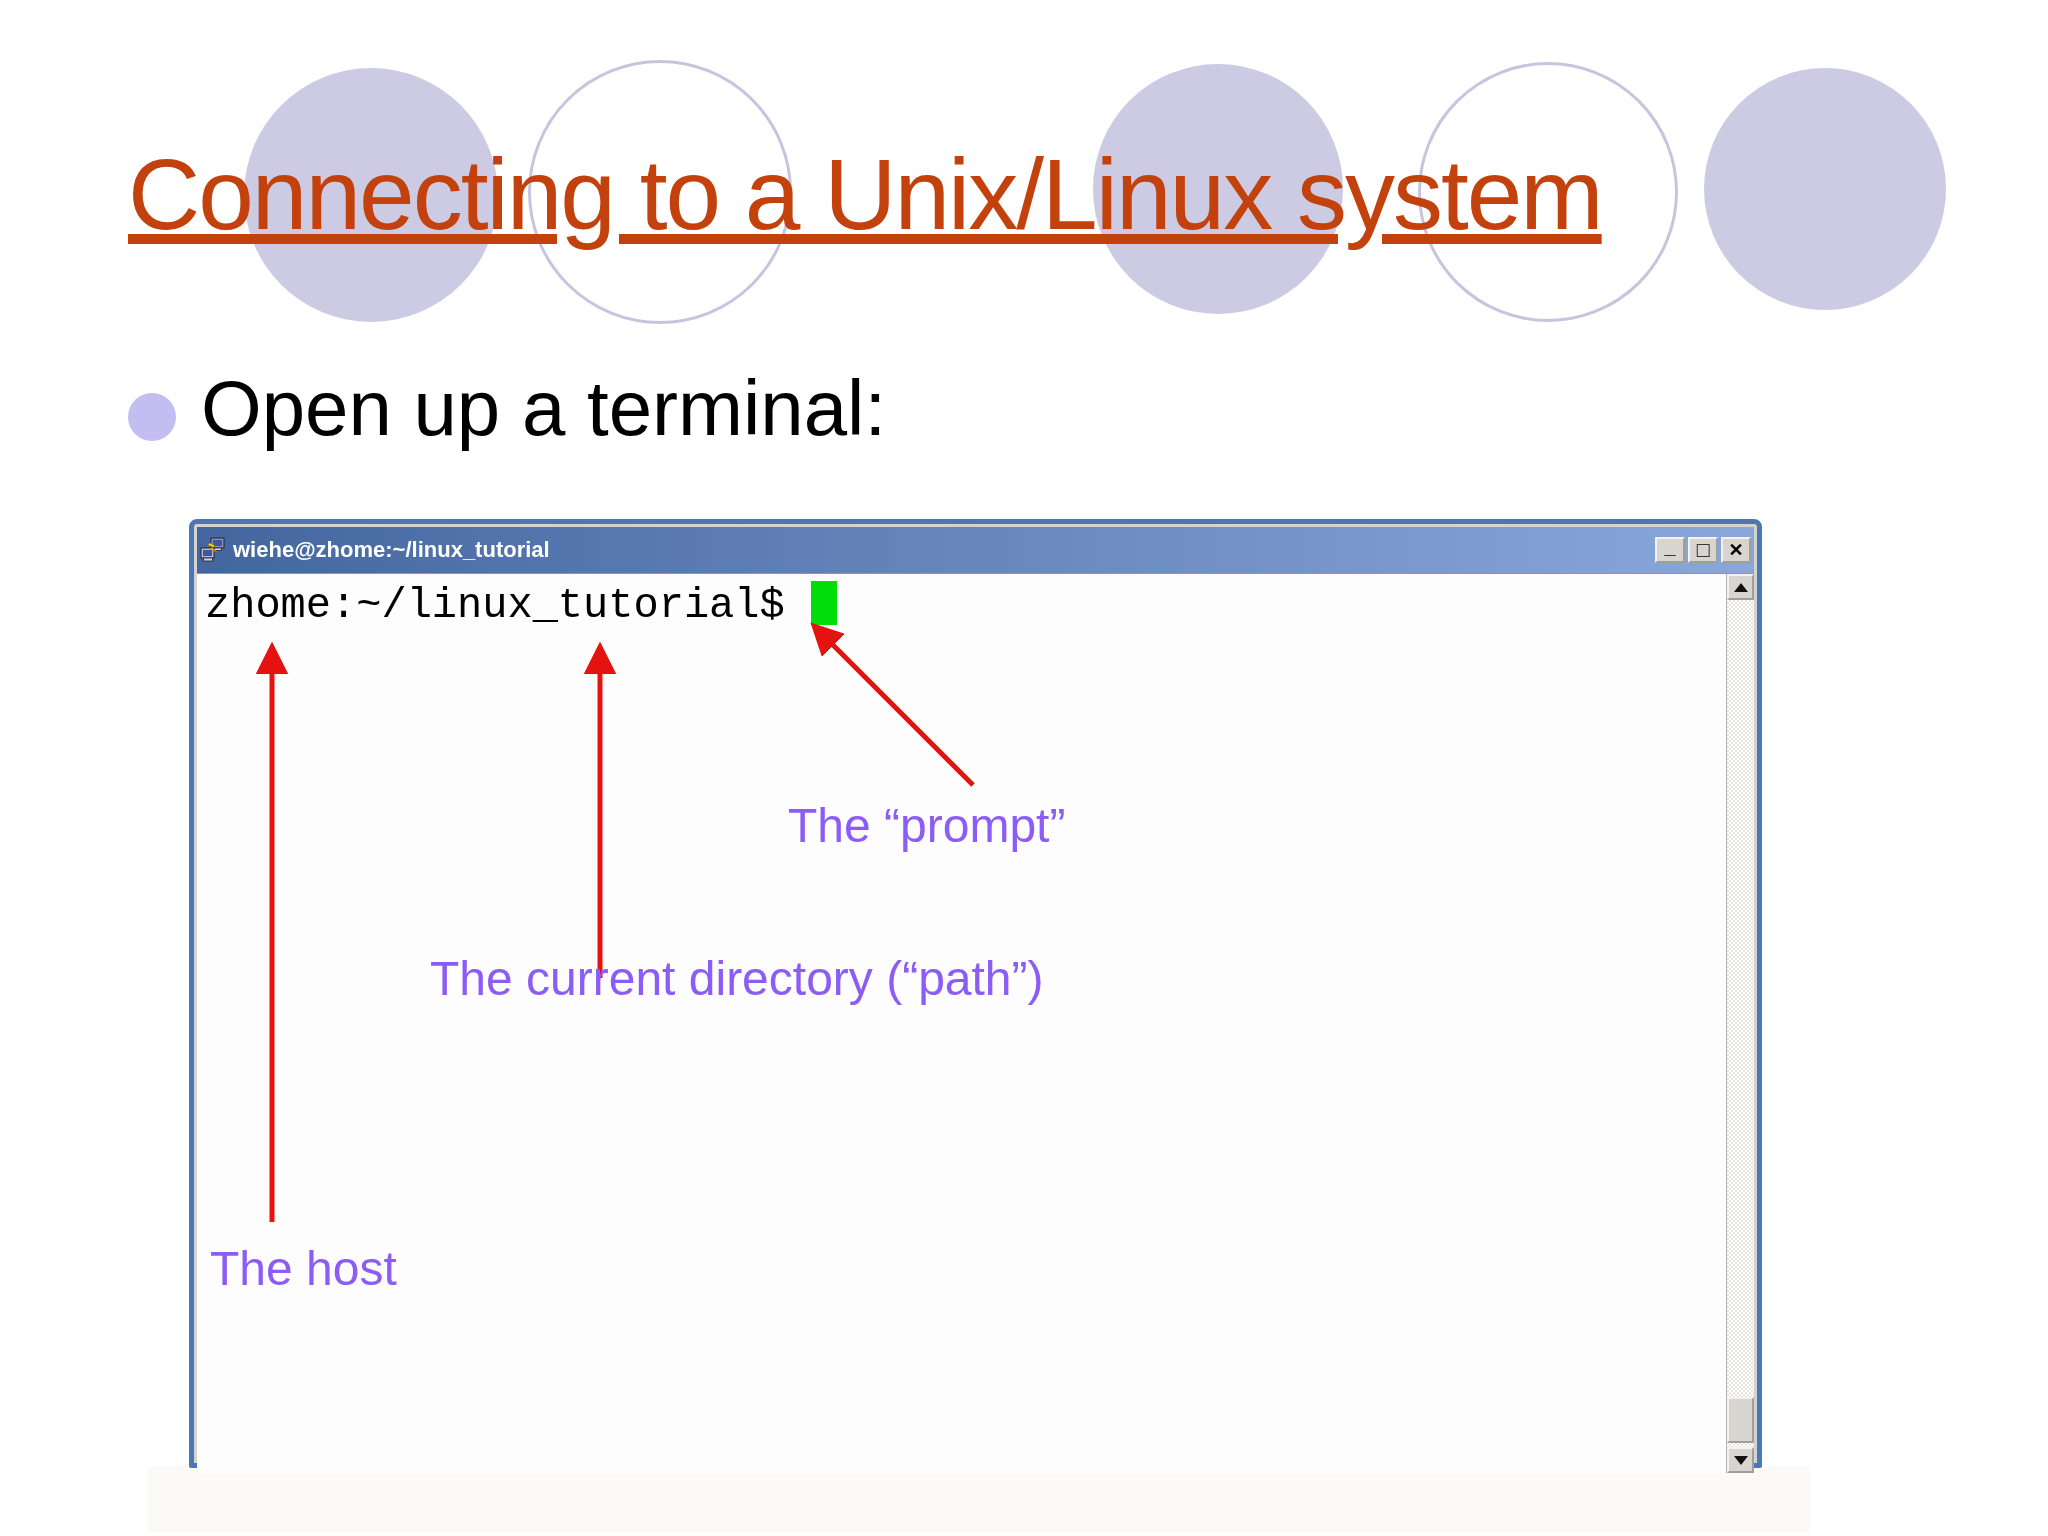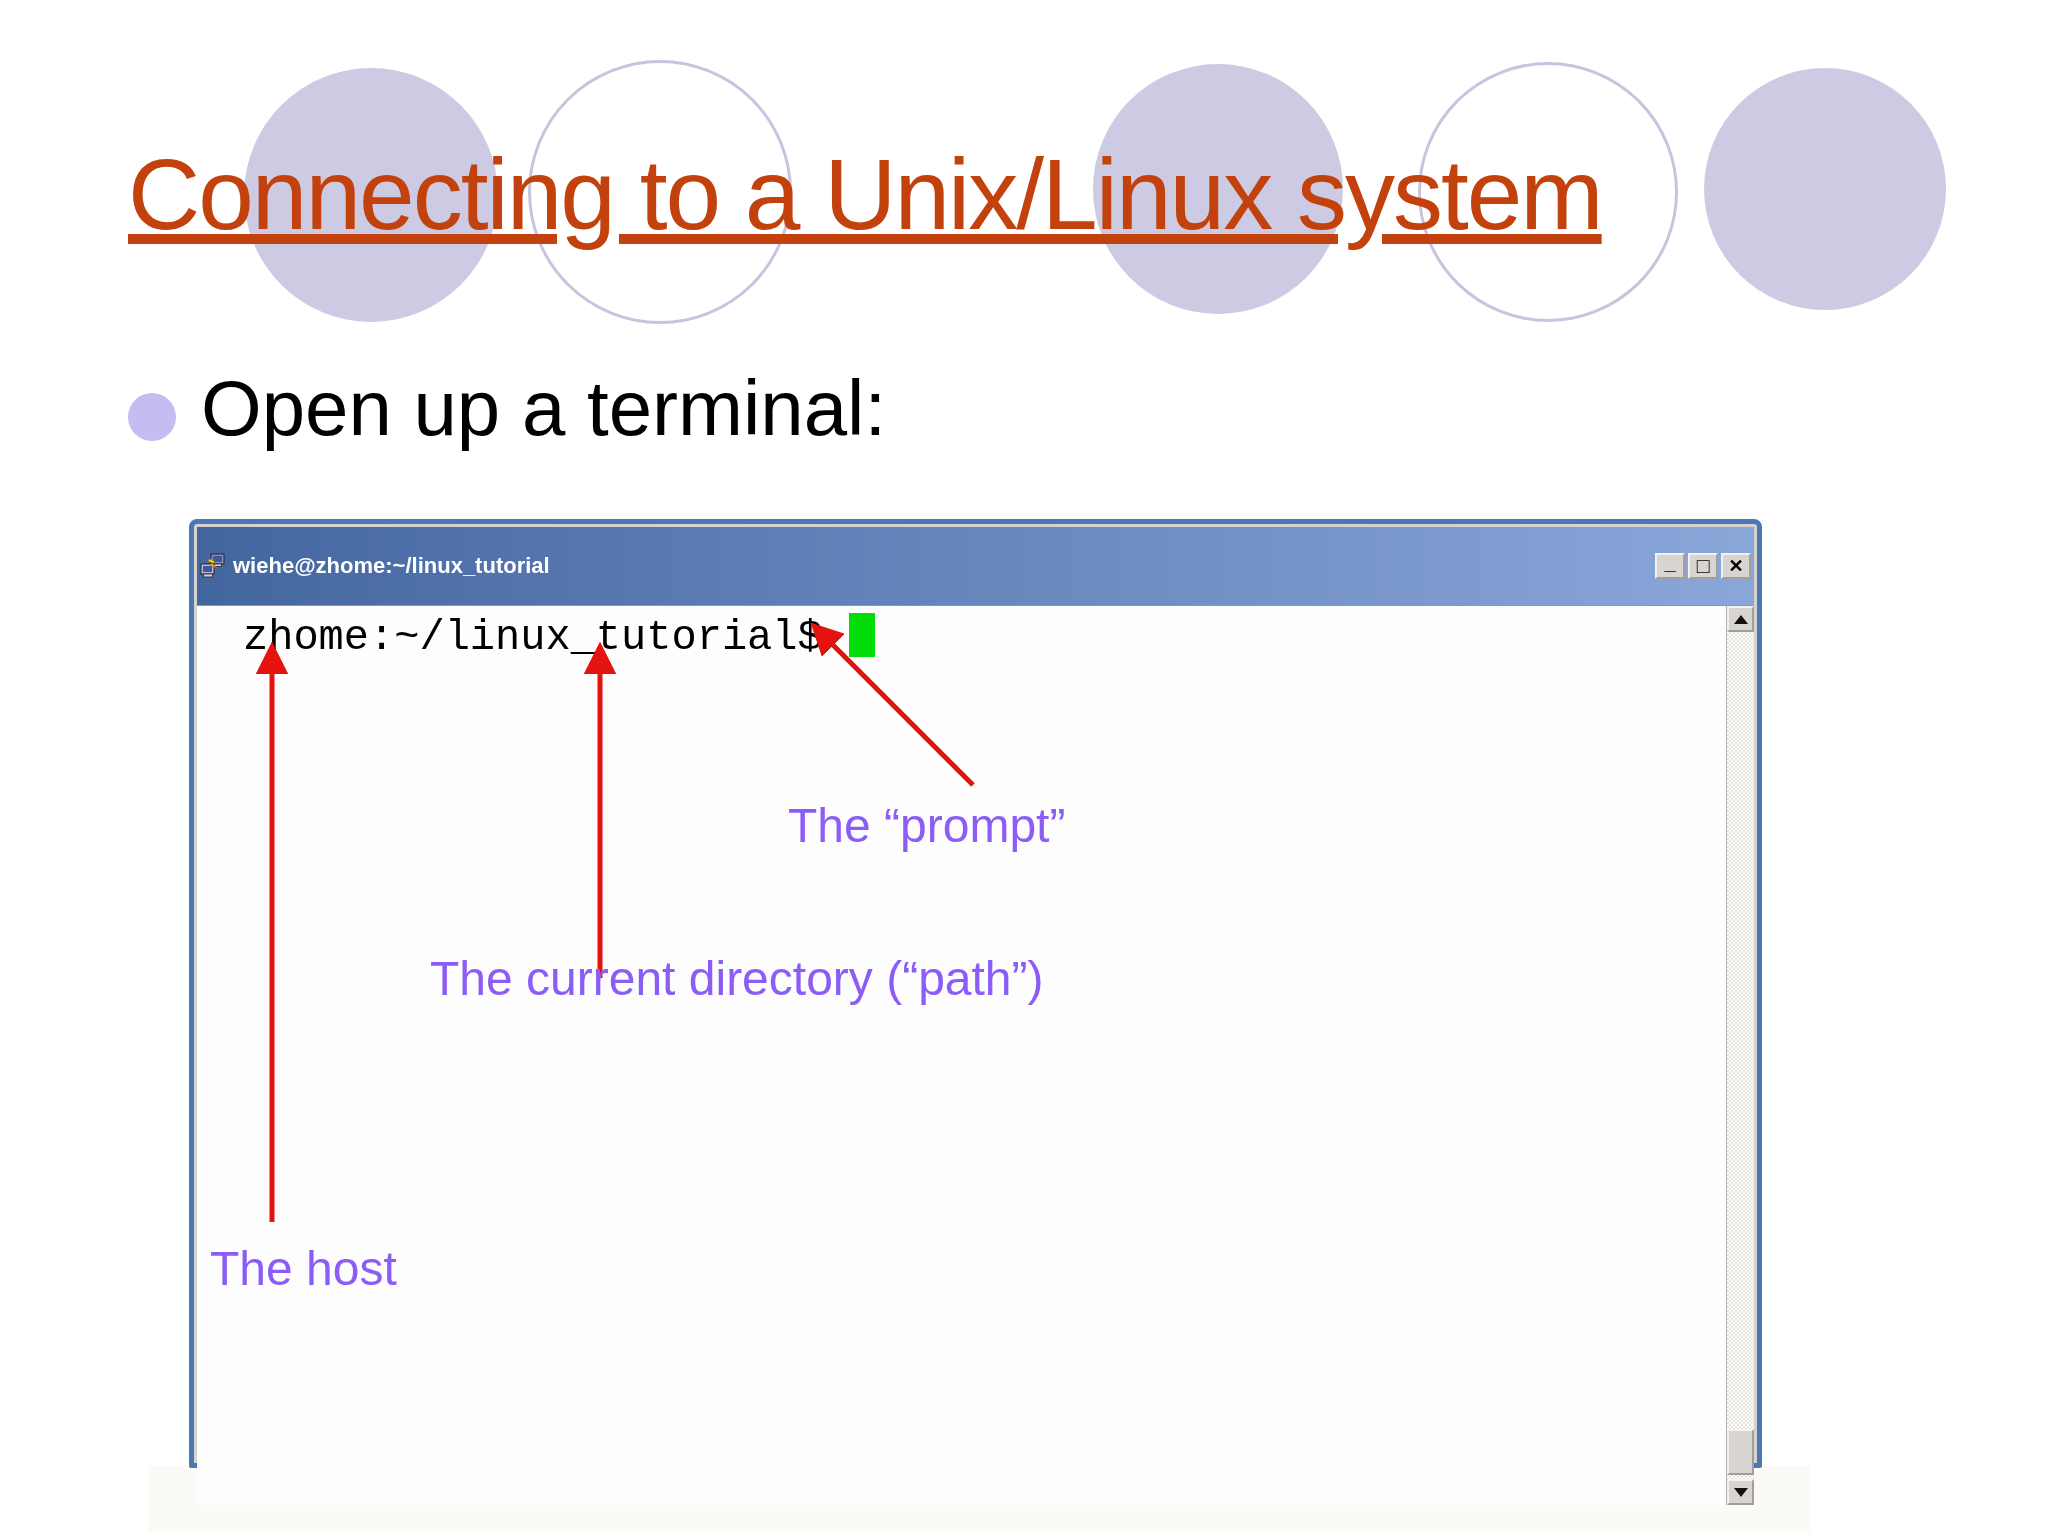--- a/index.html
+++ b/index.html
@@ -40,41 +40,41 @@
 
   
   .term-window{
     position:absolute;left:189px;top:519px;width:1573px;height:949px;
     box-sizing:border-box;border:5px solid #4a78b4;border-radius:8px 8px 2px 2px;
     background:#d6d3ce;padding:3px;z-index:2;
   }
   .titlebar{
     height:46px;display:flex;align-items:center;
     background:linear-gradient(to right,#44669f,#8aa7da);
-    padding:16px 3px;
+    padding:0 3px;
   }
   .titlebar .app-icon{width:26px;height:26px;flex:0 0 auto;}
   .titlebar-title{
     color:#fff;font-weight:bold;font-size:22px;margin-left:7px;flex:1 1 auto;
     white-space:nowrap;overflow:hidden;letter-spacing:0px;
   }
   .winbtn{
     width:30px;height:26px;margin-left:3px;flex:0 0 auto;
     background:#d8d5d0;border:2px outset #f4f2ef;box-sizing:border-box;
     display:flex;align-items:center;justify-content:center;
     font-weight:bold;color:#000;cursor:default;
   }
   .winbtn.min span{font-size:20px;line-height:0;transform:translateY(-4px);}
   .winbtn.max span{font-size:21px;line-height:1;transform:translateY(-1px);}
   .winbtn.close span{font-size:18px;line-height:1;}
   .client{
     display:flex;height:calc(100% - 34px);background:#fdfdfd;
     border-top:1px solid #9a968e;
   }
-  .term-area{flex:1 1 auto;position:relative;background:#fdfdfd;margin-left:38px;}
+  .term-area{flex:1 1 auto;position:relative;background:#fdfdfd;}
   .prompt-line{
     position:absolute;left:8px;top:6px;
     font-family:"Liberation Mono","DejaVu Sans Mono",monospace;
     font-size:42px;color:#000;white-space:pre;line-height:1.25;
   }
   .block-cursor{
     display:inline-block;width:26px;height:44px;background:#00dd08;
     margin-left:26px;vertical-align:-8px;
   }
   

